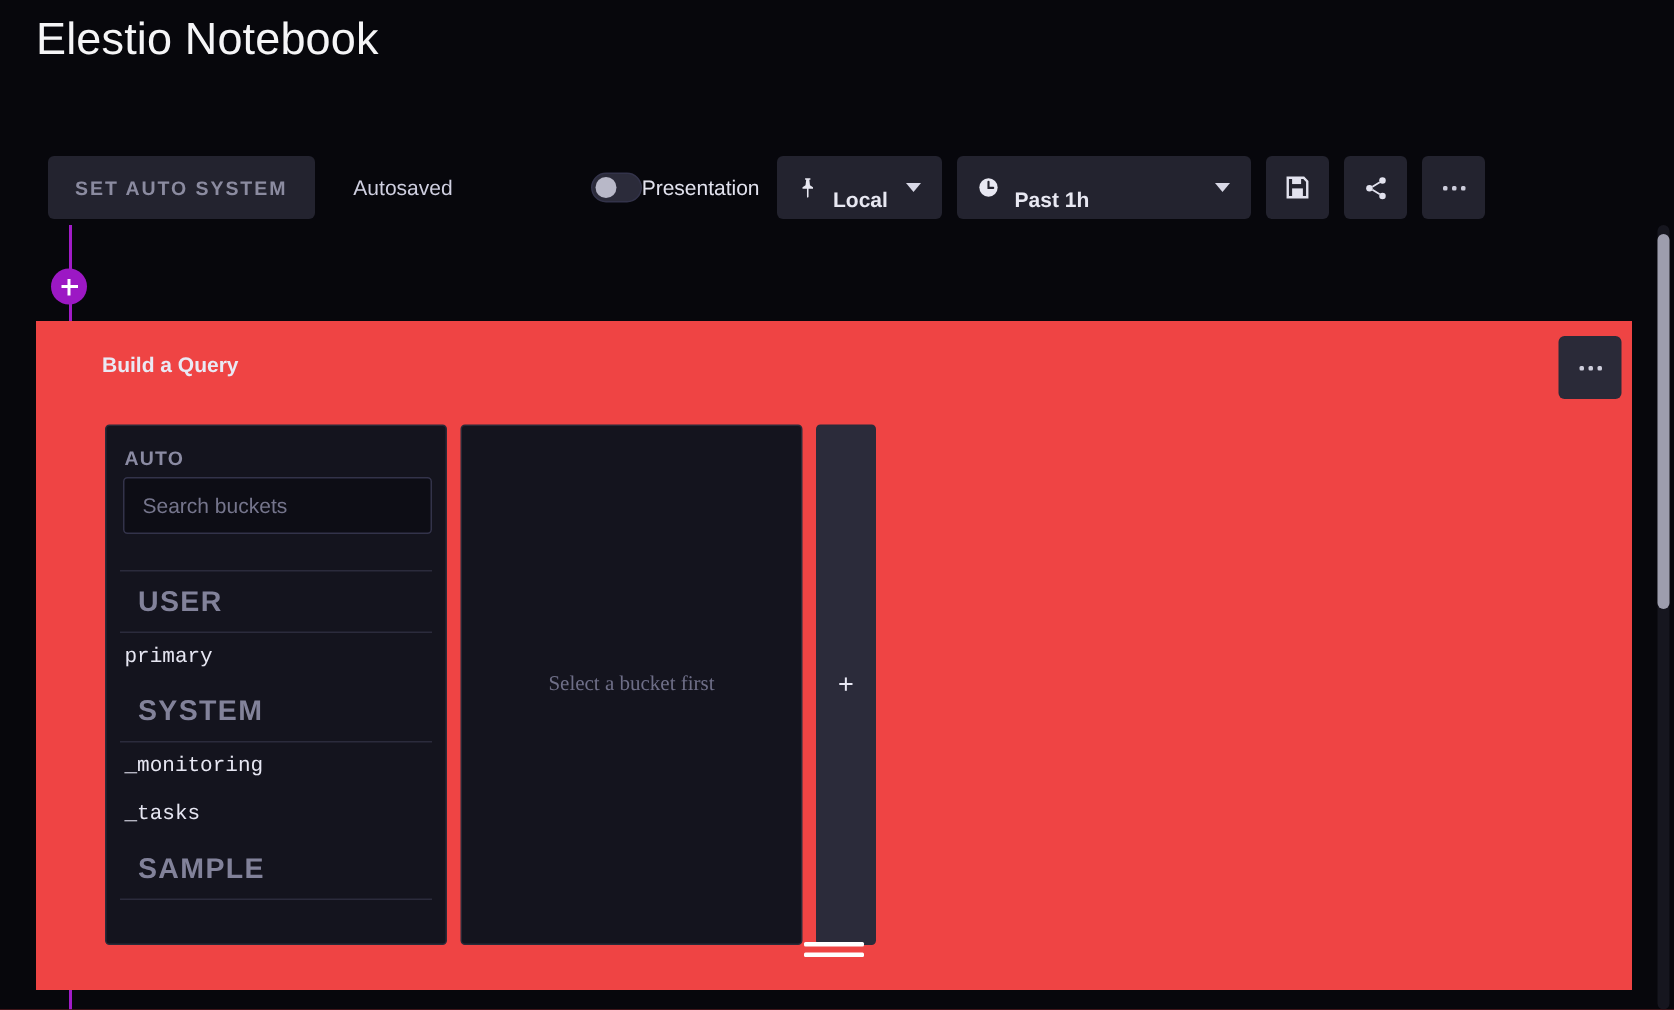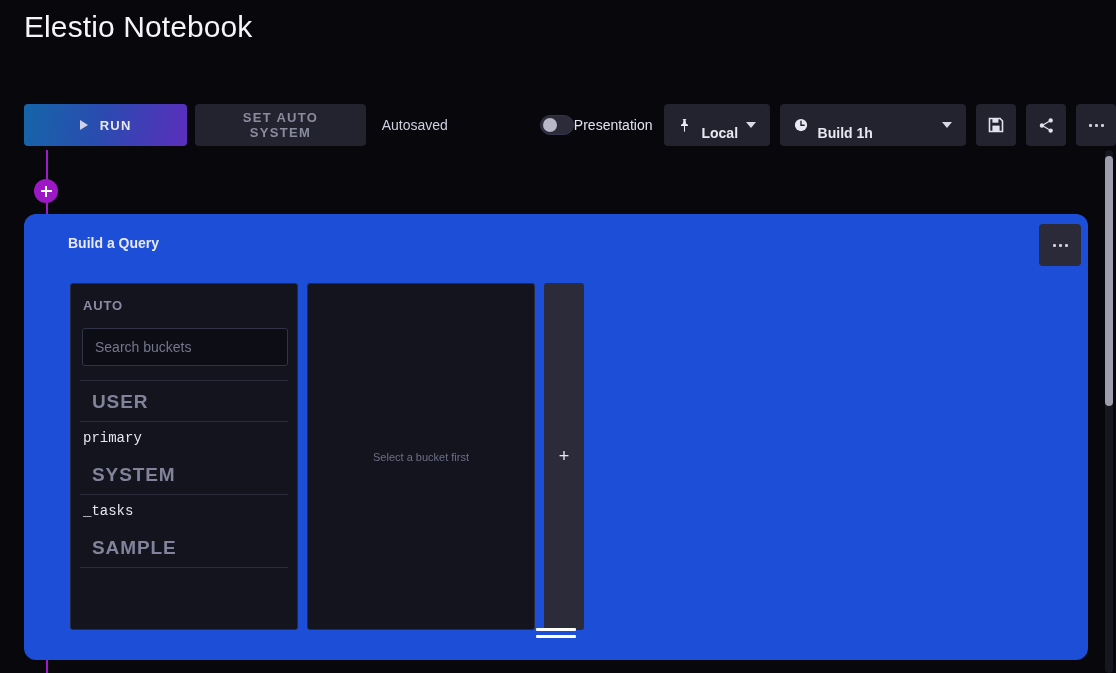--- a/index.html
+++ b/index.html
@@ -36,21 +36,21 @@
     border-top: 5px solid transparent; border-bottom: 5px solid transparent;
   }
   .autorefresh-btn {
     margin-left: 8px; height: 42px; padding: 0 18px; border-radius: 4px;
     background: #23232f; color: #8b8ba0;
     display: flex; align-items: center;
     font-size: 13px; font-weight: bold; letter-spacing: 1.3px;
     cursor: pointer; border: none;
   }
   .autosaved {
-    margin-left: 16px; color: #cfcfe0; font-size: 14px;
+    margin-left: 26px; color: #cfcfe0; font-size: 14px;
     display: flex; align-items: center; height: 42px;
   }
   .toggle-wrap {
     margin-left: 92px; display: flex; align-items: center; height: 42px;
   }
   .toggle {
     width: 34px; height: 20px; border-radius: 10px;
     background: #2b2b3a; position: relative; cursor: pointer;
     border: 1px solid #33334a;
   }
@@ -101,21 +101,21 @@
   .rail-node {
     position: absolute; left: 39px; top: 243px;
     width: 16px; height: 16px; border-radius: 50%;
     border: 2px solid #6d6d82; background: #13131d;
   }
 
   
   .card {
     position: absolute; left: 24px; top: 214px;
     width: 1064px; height: 446px;
-    background: #1d4ed8; border-radius: 12px;
+    background: #ef4444; border-radius: 0;
   }
   .card-header {
     position: absolute; left: 0; top: 0; right: 0; height: 60px;
   }
   .card-title {
     position: absolute; left: 44px; top: 21px;
     font-size: 14px; font-weight: bold; color: #e9e9f4;
   }
   .card-menu {
     position: absolute; right: 7px; top: 10px;
@@ -138,41 +138,41 @@
   .panel-add {
     width: 40px; margin-left: 9px; background: #2b2b3a; border: none;
     display: flex; align-items: center; justify-content: center;
     cursor: pointer; color: #e8e8f4; font-size: 18px; border-radius: 3px;
   }
   .from-label {
     position: absolute; left: 12px; top: 14px;
     font-size: 13px; font-weight: bold; color: #8b8ba3; letter-spacing: 0.8px;
   }
   .search-input {
-    position: absolute; left: 11px; top: 44px;
+    position: absolute; left: 11px; top: 34px;
     width: 206px; height: 38px;
     background: #0d0d15; border: 1px solid #33334a; border-radius: 3px;
     color: #75758c; font-size: 14px; padding: 16px 12px;
     font-family: "Liberation Sans", sans-serif;
     outline: none;
   }
   .search-input::placeholder { color: #75758c; }
   .bucket-list { position: absolute; left: 0; top: 96px; right: 0; bottom: 0; overflow: hidden; }
   .group-head {
     padding: 10px 12px 8px 12px;
     font-size: 19px; font-weight: bold; color: #82829a; letter-spacing: 0.9px;
     border-bottom: 1px solid #2b2b3c; margin: 0 9px;
   }
   .group-head.first { border-top: 1px solid #2b2b3c; }
   .bucket-item {
     padding: 8px 12px; font-size: 14px; color: #e6e6f2;
     font-family: "Liberation Mono", monospace; cursor: pointer;
   }
   .bucket-item:first-child { padding-top: 14px; }
-  .empty-text { color: #6e6e87; font-size: 11px; }
+  .empty-text { color: #6e6e87; font-size: 14px; font-family: Liberation Serif, serif; }
 
   
   .drag-handle {
     position: absolute; left: 50%; margin-left: -20px; bottom: 22px;
     width: 40px; cursor: row-resize;
   }
   .drag-handle span { display: block; height: 3px; background: #ffffff; border-radius: 1px; }
   .drag-handle span + span { margin-top: 4px; }
 
   
@@ -187,24 +187,20 @@
 </style>
 </head>
 <body>
 
 <div class="page">
 
   <div class="page-title">Elestio Notebook</div>
 
   <div class="toolbar">
 
-    <button class="run-btn">
-      <span class="tri"></span>
-      <span>RUN</span>
-    </button>
 
     <button class="autorefresh-btn">
       <span>SET AUTO SYSTEM</span>
     </button>
 
     <div class="autosaved">Autosaved</div>
 
     <div class="toggle-wrap">
       <div class="toggle">
         <span class="knob"></span>
@@ -218,21 +214,21 @@
       </svg>
       <span class="label">Local</span>
       <span class="caret"></span>
     </div>
 
     <div class="dd dd-time">
       <svg width="14" height="14" viewBox="0 0 16 16">
         <circle cx="8" cy="8" r="7" fill="#e8e8f2"></circle>
         <path d="M8 3.6v4.7h3.6" stroke="#23232f" stroke-width="1.6" fill="none" stroke-linecap="round"></path>
       </svg>
-      <span class="label">Build 1h</span>
+      <span class="label">Past 1h</span>
       <span class="caret"></span>
     </div>
 
     <button class="icon-btn">
       <svg width="16" height="16" viewBox="0 0 16 16">
         <path d="M1.5 1.5h10.6L14.5 4v10.5h-13z" fill="none" stroke="#e2e2ee" stroke-width="1.6"></path>
         <rect x="4.4" y="1.5" width="6" height="4.2" fill="#e2e2ee"></rect>
         <rect x="4.4" y="8.6" width="7.2" height="6" fill="#e2e2ee"></rect>
       </svg>
     </button>
@@ -275,20 +271,21 @@
 
       <div class="panel panel-from">
         <div class="from-label">AUTO</div>
         <input class="search-input" type="text" placeholder="Search buckets" style="">
         <div class="bucket-list">
 
           <div class="group-head first">USER</div>
           <div class="bucket-item">primary</div>
 
           <div class="group-head">SYSTEM</div>
+          <div class="bucket-item">_monitoring</div>
           <div class="bucket-item">_tasks</div>
 
           <div class="group-head">SAMPLE</div>
         </div>
       </div>
 
       <div class="panel panel-middle">
         <span class="empty-text">Select a bucket first</span>
       </div>
 

